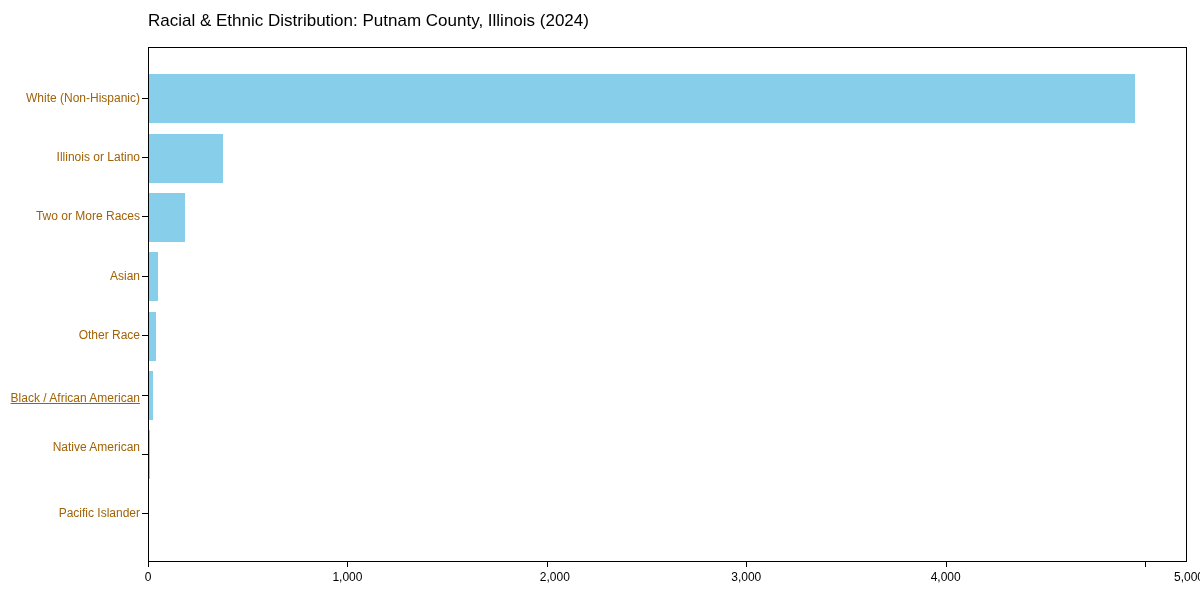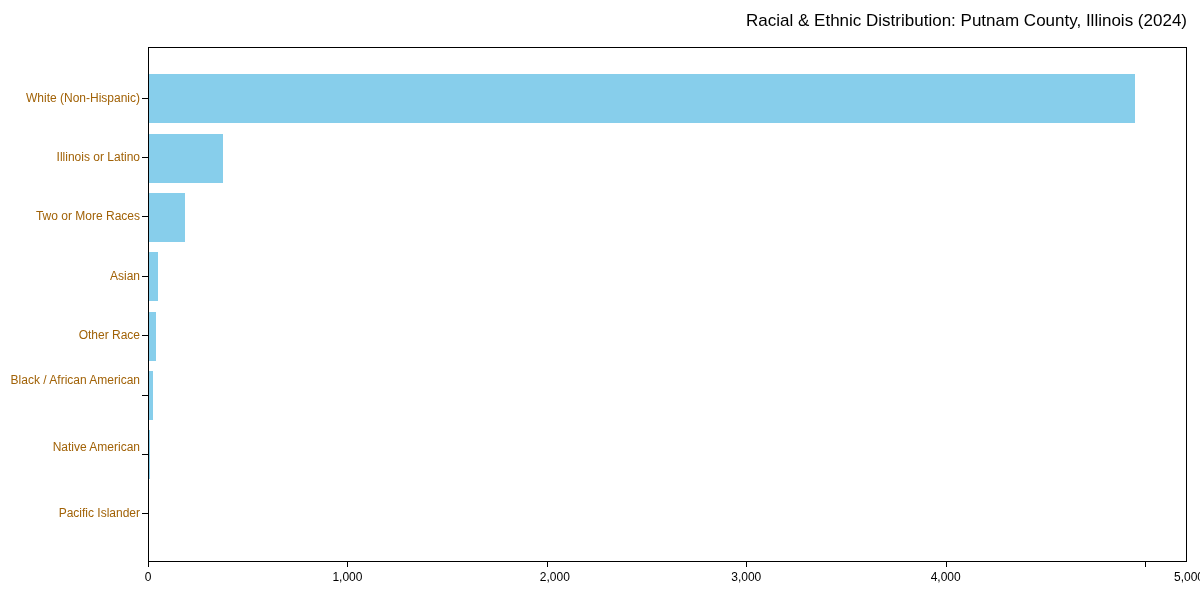--- a/index.html
+++ b/index.html
@@ -14,21 +14,21 @@
     width: 1200px;
     height: 600px;
     background: #ffffff;
     overflow: hidden;
   }
   #chart-title {
     position: absolute;
     left: 148px;
     top: 11px;
     width: 1039px;
-    text-align: right;
+    text-align: left;
     font-size: 17px;
     color: #000000;
     white-space: nowrap;
   }
   #plot-area {
     position: absolute;
     left: 148px;
     top: 47px;
     width: 1039px;
     height: 515px;
@@ -82,21 +82,21 @@
 <body>
 
 <div id="figure">
   <div id="chart-title">Racial &amp; Ethnic Distribution: Putnam County, Illinois (2024)</div>
   <div id="y-axis-labels">
       <div class="y-tick-label" style="top: 50.6875px;">White (Non-Hispanic)</div>
       <div class="y-tick-label" style="top: 110.062px;">Illinois or Latino</div>
       <div class="y-tick-label" style="top: 169.438px;">Two or More Races</div>
       <div class="y-tick-label" style="top: 228.812px; text-align: center;">Asian</div>
       <div class="y-tick-label" style="top: 288.188px;">Other Race</div>
-      <div class="y-tick-label" style="top: 333px;">Black / African American</div>
+      <div class="y-tick-label" style="top: 351px; text-decoration: underline;">Black / African American</div>
       <div class="y-tick-label" style="top: 400px;">Native American</div>
       <div class="y-tick-label" style="top: 466.312px;">Pacific Islander</div>
     </div>
   <div id="plot-area">
       <div class="bar" style="top: 26.1875px; height: 49px; width: 95.1056%; background: rgb(135, 206, 235);"></div>
       <div class="bar" style="top: 85.5625px; height: 49px; width: 7.10173%; background: rgb(135, 206, 235);"></div>
       <div class="bar" style="top: 144.938px; height: 49px; width: 3.51248%; background: rgb(135, 206, 235);"></div>
       <div class="bar" style="top: 204.312px; height: 49px; width: 0.863724%; background: rgb(135, 206, 235);"></div>
       <div class="bar" style="top: 263.688px; height: 49px; width: 0.633397%; background: rgb(135, 206, 235);"></div>
       <div class="bar" style="top: 323.062px; height: 49px; width: 0.383877%; background: rgb(135, 206, 235);"></div>

